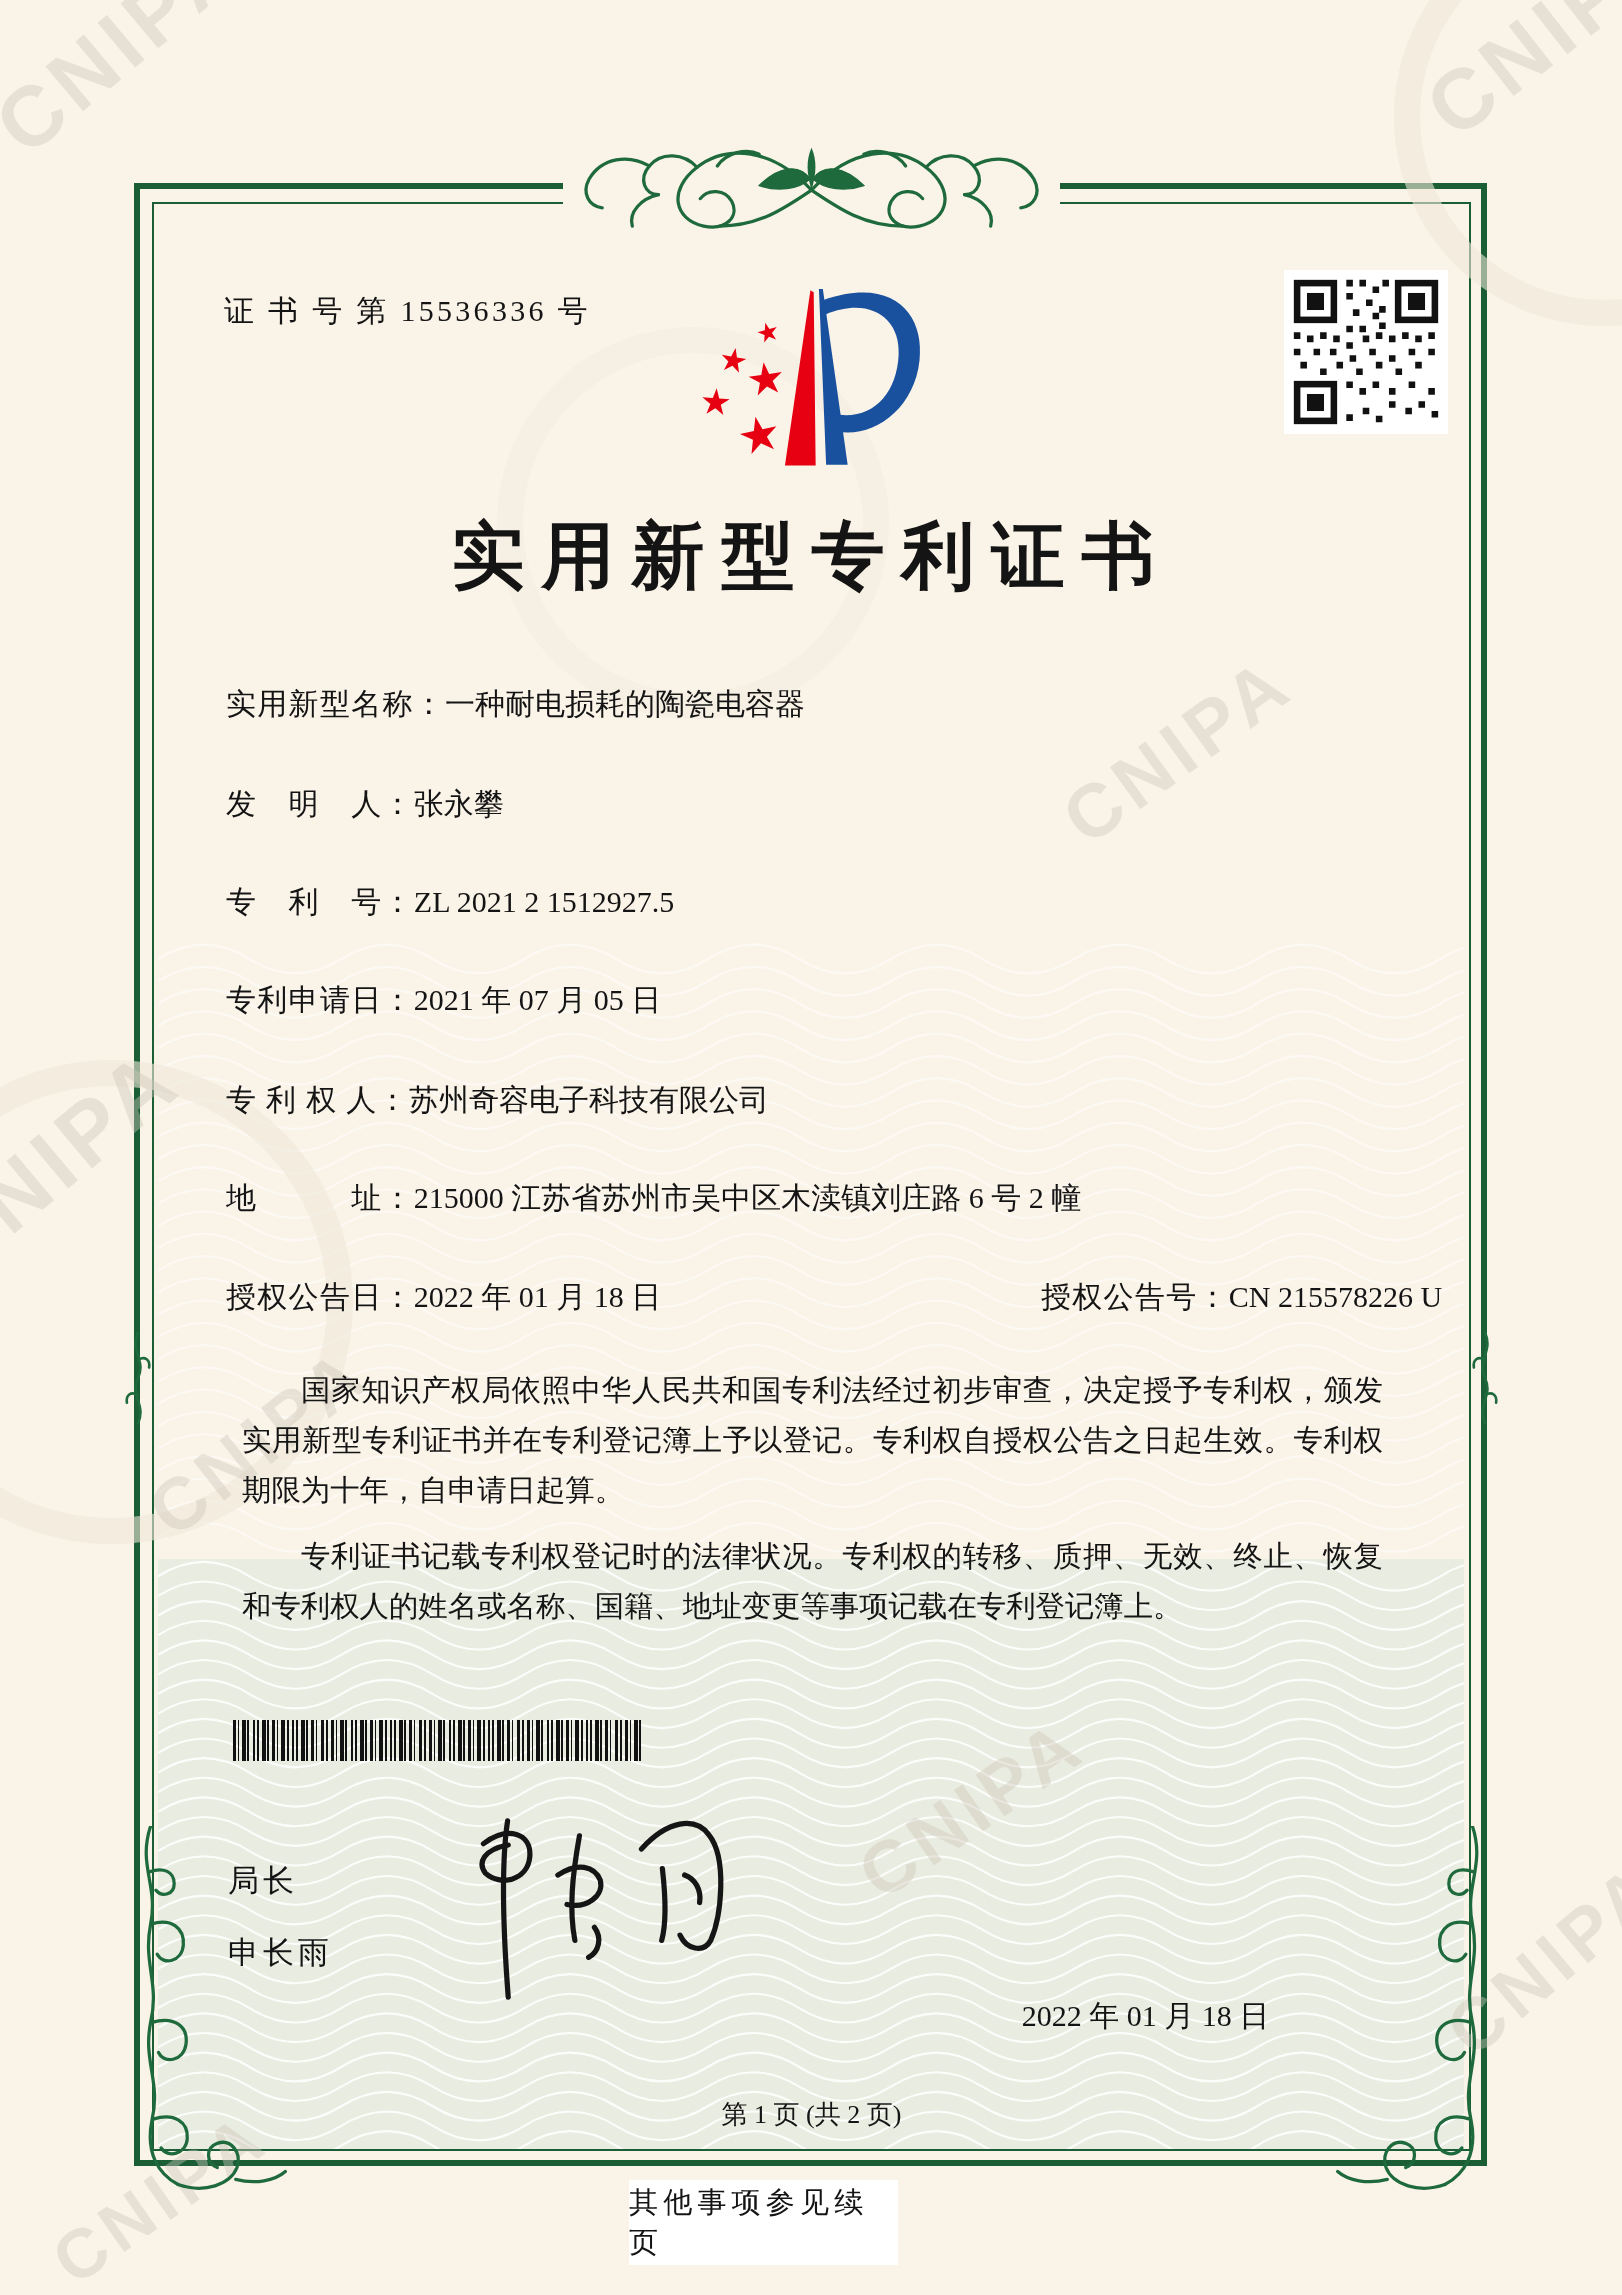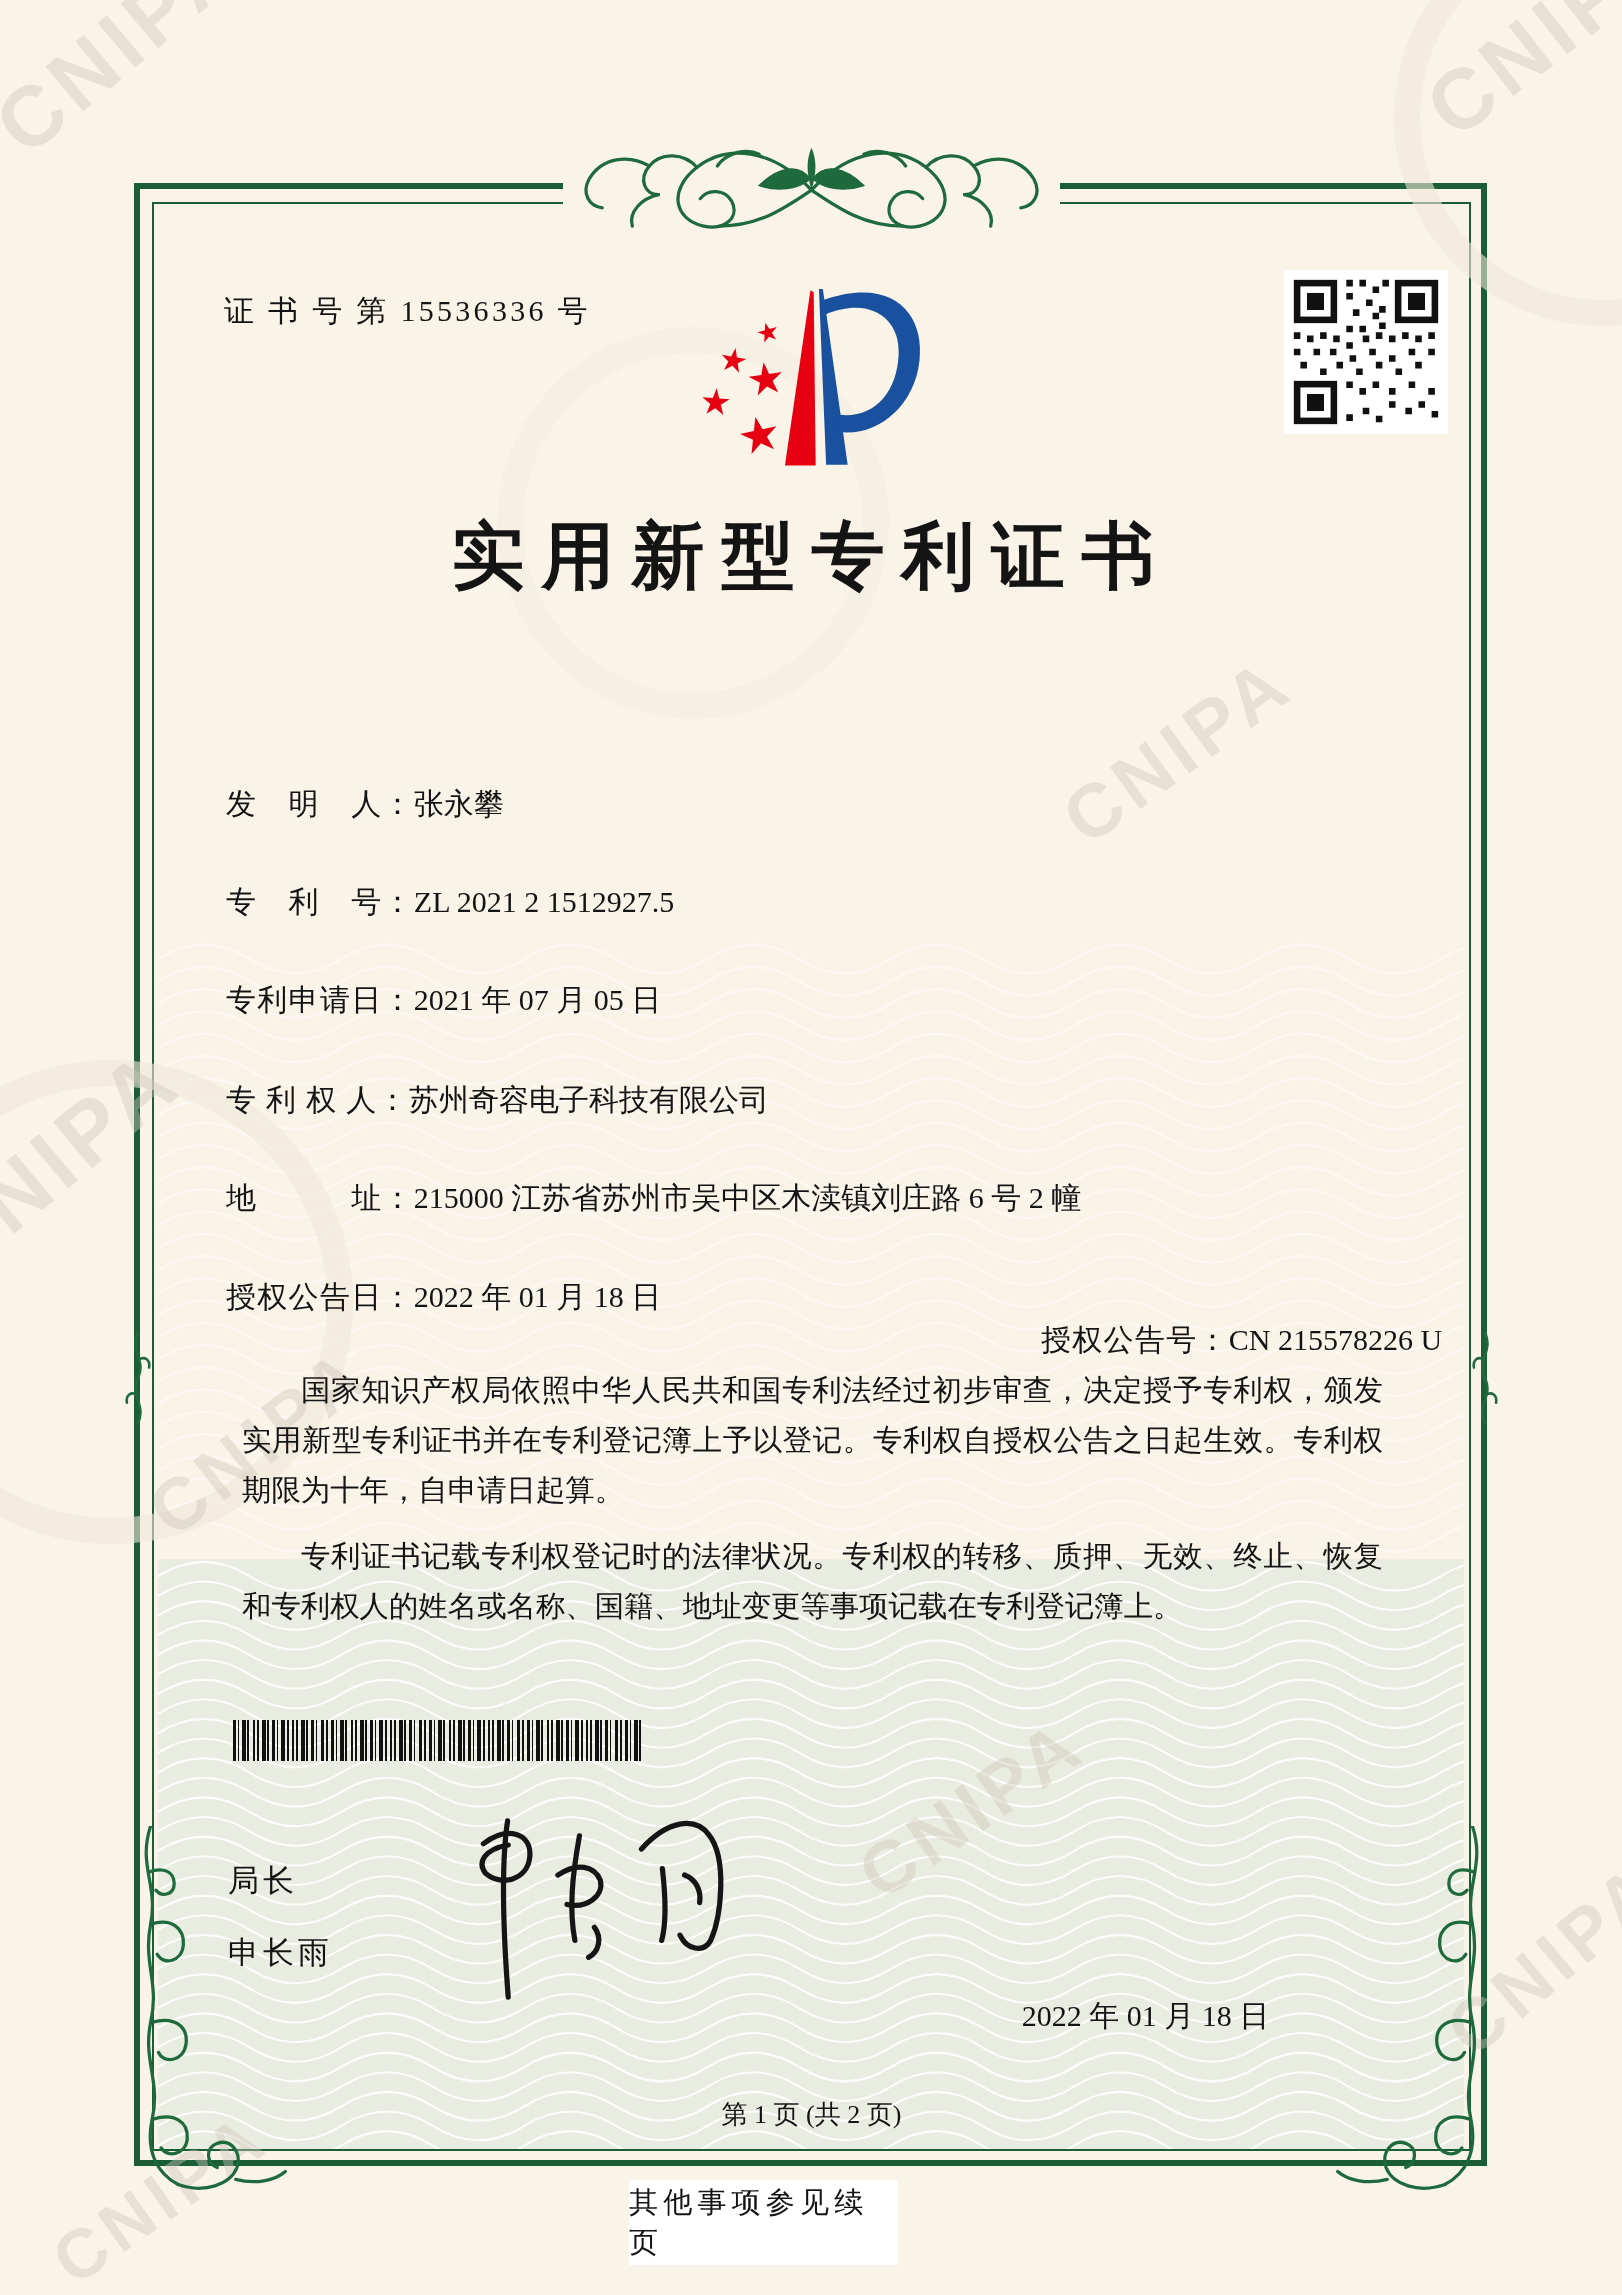--- a/index.html
+++ b/index.html
@@ -43,21 +43,21 @@
   .content{position:absolute;inset:0;z-index:5;}
   .cert-no{position:absolute;left:224px;top:291px;font-size:30px;letter-spacing:3.3px;}
   .logo{position:absolute;left:697px;top:274px;}
   .qr{position:absolute;left:1284px;top:270px;width:164px;height:164px;background:#fff;padding:0;}
   .title{
     position:absolute;left:0;top:508px;width:100%;text-align:center;
     font-size:73px;font-weight:bold;letter-spacing:17px;white-space:nowrap;
   }
   .row{position:absolute;left:226px;font-size:30px;white-space:nowrap;}
   .row .lab{letter-spacing:1.3px;}
-  .grant-no{position:absolute;left:815px;top:0;margin-top:43px;}
+  .grant-no{position:absolute;left:815px;top:0;}
   .paras{
     position:absolute;left:226px;top:1349px;width:1173px;
     font-size:29.4px;line-height:50px;text-align:justify;
   }
   .paras p{margin:16px;text-indent:59px;}
   .barcode{
     position:absolute;left:233px;top:1720px;width:408px;height:41px;
     background:repeating-linear-gradient(90deg,#111 0 2.6px,transparent 2.6px 4.6px,#111 4.6px 5.9px,transparent 5.9px 9.2px,#111 9.2px 13px,transparent 13px 14.4px,#111 14.4px 16.4px,transparent 16.4px 19.6px);
   }
   .signer-title{position:absolute;left:228px;top:1860px;font-size:31px;letter-spacing:3.9px;}
@@ -234,20 +234,23 @@
           <rect x="189" y="35" width="26" height="26"></rect>
         <rect x="15" y="169" width="66" height="66"></rect>
           <rect x="25" y="179" width="46" height="46" fill="#fff"></rect>
           <rect x="35" y="189" width="26" height="26"></rect>
         <path d="M95 15h10v10H95z M115 15h10v10h-10z M135 25h10v10h-10z M150 15h10v10h-10z M95 35h10v10H95z M125 45h10v10h-10z M145 55h10v10h-10z M105 60h10v10h-10z M135 65h10v10h-10z M95 85h10v10H95z M115 85h10v10h-10z M145 80h10v10h-10z M15 95h10v10H15z M35 100h10v10H35z M55 95h10v10H55z M75 100h10v10H75z M95 110h10v10H95z M120 100h10v10h-10z M140 95h10v10h-10z M160 100h10v10h-10z M180 95h10v10h-10z M200 100h10v10h-10z M220 95h10v10h-10z M15 120h10v10H15z M45 120h10v10H45z M70 120h10v10H70z M100 130h10v10h-10z M130 120h10v10h-10z M160 130h10v10h-10z M190 120h10v10h-10z M220 120h10v10h-10z M25 140h10v10H25z M55 150h10v10H55z M80 140h10v10H80z M110 150h10v10h-10z M140 140h10v10h-10z M170 150h10v10h-10z M200 140h10v10h-10z M95 170h10v10H95z M115 180h10v10h-10z M135 170h10v10h-10z M160 180h10v10h-10z M190 170h10v10h-10z M220 180h10v10h-10z M160 200h10v10h-10z M185 210h10v10h-10z M205 200h10v10h-10z M225 215h10v10h-10z M95 220h10v10H95z M120 210h10v10h-10z M140 222h10v10h-10z"></path>
       </g>
     </svg>
 
     <div class="title">实用新型专利证书</div>
 
+    <div class="row" style="top:684px;">
+      <span class="lab">实用新型名称：</span><span>一种耐电损耗的陶瓷电容器</span>
+    </div>
     <div class="row" style="top:784px;">
       <span class="lab">发　明　人：</span><span>张永攀</span>
     </div>
     <div class="row" style="top:882px;">
       <span class="lab">专　利　号：</span><span>ZL 2021 2 1512927.5</span>
     </div>
     <div class="row" style="top:980px;">
       <span class="lab">专利申请日：</span><span>2021 年 07 月 05 日</span>
     </div>
     <div class="row" style="top:1080px;">

